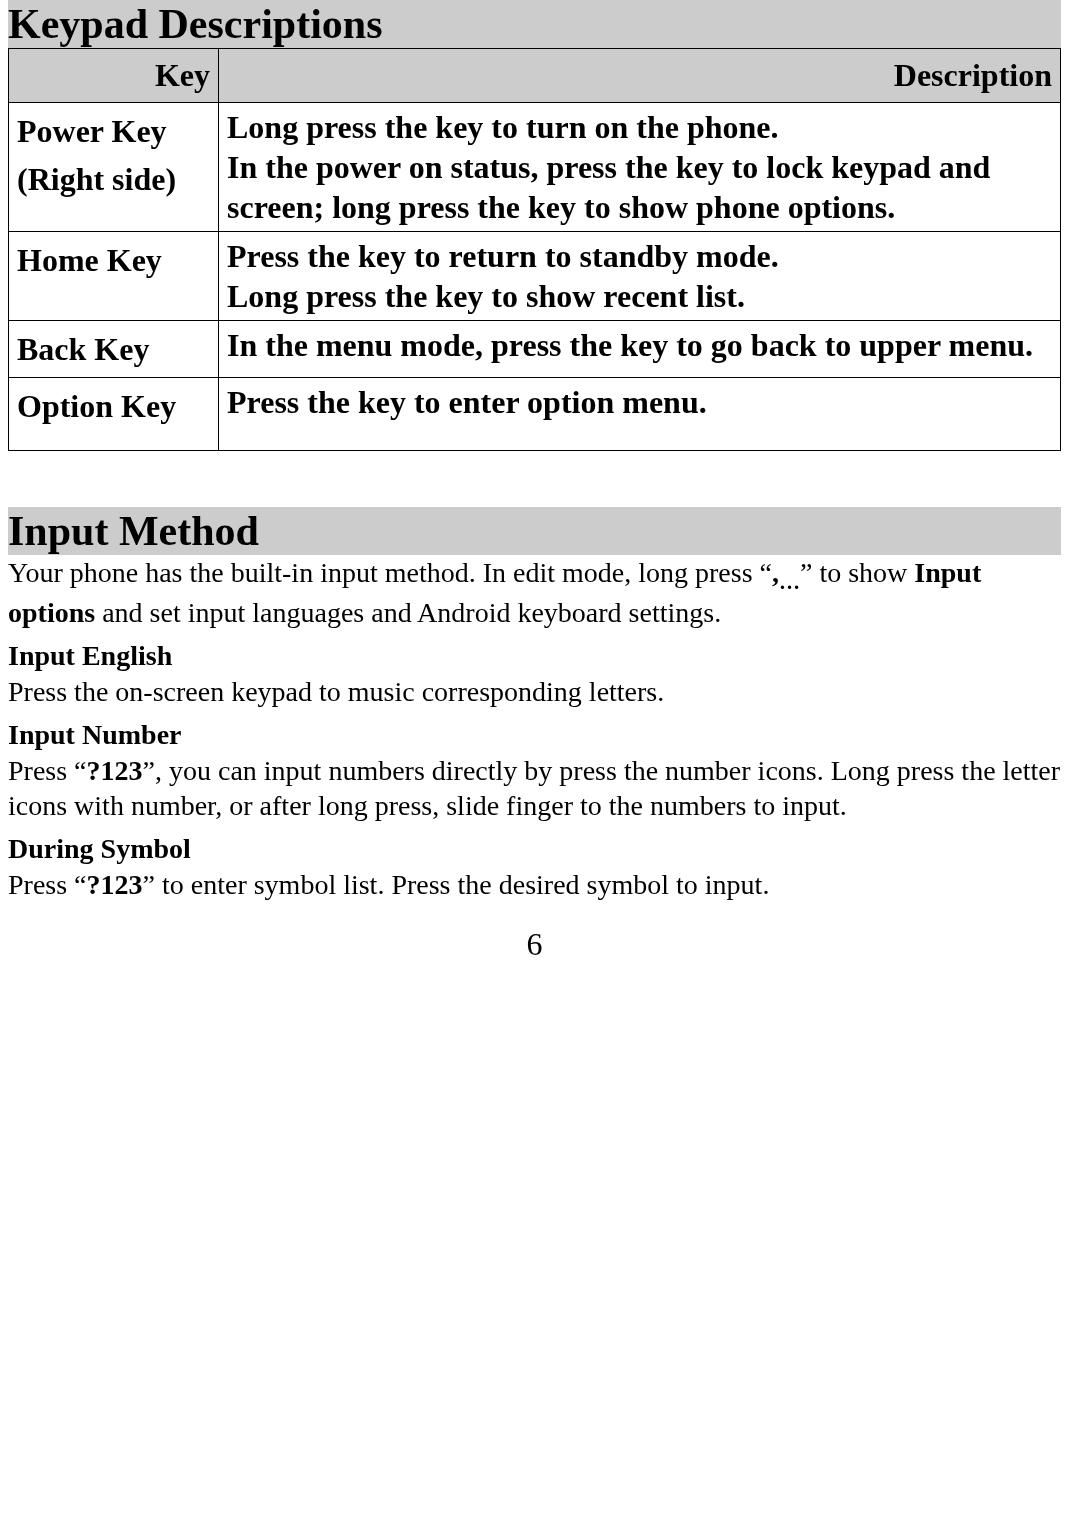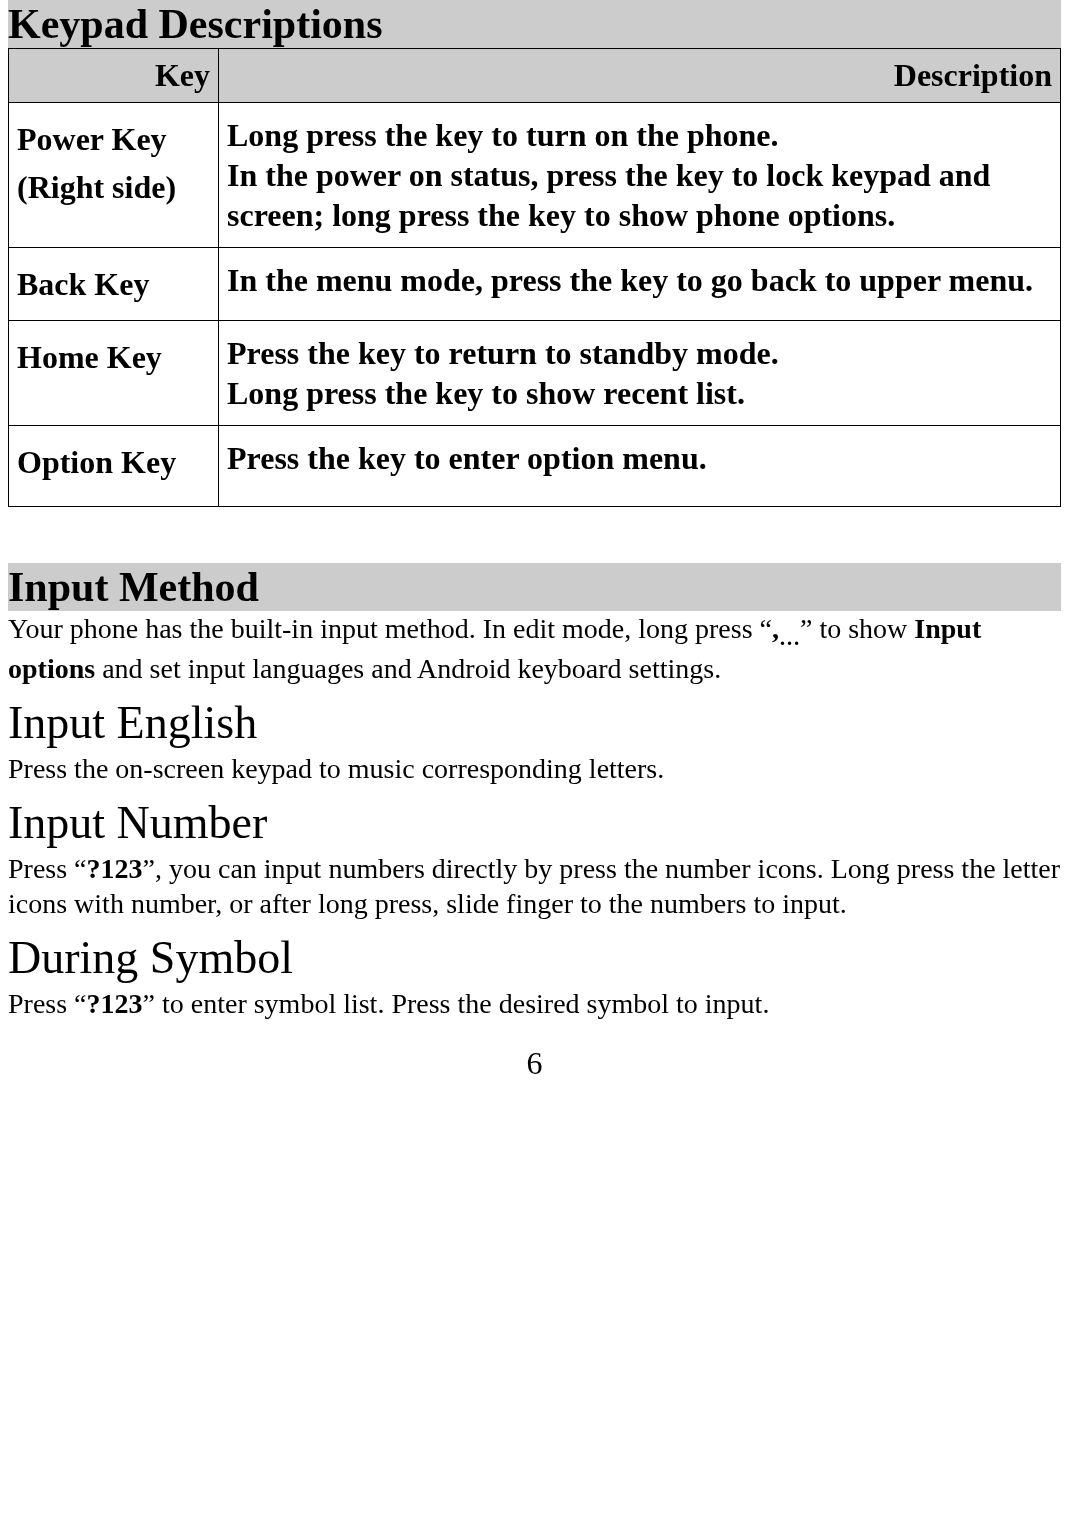--- a/index.html
+++ b/index.html
@@ -23,21 +23,21 @@
     .keypad-table {
       border-collapse: collapse;
       width: 100%;
       margin-bottom: 56px;
     }
     .keypad-table th,
     .keypad-table td {
       border: 1px solid #000;
       font-size: 32px;
       vertical-align: top;
-      padding: 12px 8px;
+      padding: 4px 8px;
     }
     .keypad-table th {
       background: #cccccc;
       font-weight: bold;
       text-align: right;
       padding: 8px;
     }
     .keypad-table td.key-col {
       font-weight: bold;
       width: 210px;
@@ -46,22 +46,22 @@
     .keypad-table td.desc-col {
       font-weight: bold;
       line-height: 1.25;
     }
     .body-text {
       font-size: 28px;
       line-height: 1.25;
       margin-bottom: 8px;
     }
     .heading2 {
-      font-size: 46px;
-      font-weight: normal;
+      font-size: 28px;
+      font-weight: bold;
       margin-top: 10px;
       margin-bottom: 2px;
     }
     .bold {
       font-weight: bold;
     }
     .sub {
       vertical-align: sub;
       font-size: 0.75em;
     }
@@ -82,26 +82,26 @@
       <th>Key</th>
       <th>Description</th>
     </tr>
   </thead>
   <tbody>
     <tr>
       <td class="key-col">Power Key (Right side)</td>
       <td class="desc-col">Long press the key to turn on the phone.<br>In the power on status, press the key to lock keypad and screen; long press the key to show phone options.</td>
     </tr>
     <tr>
+      <td class="key-col">Home Key</td>
+      <td class="desc-col">Press the key to return to standby mode.<br>Long press the key to show recent list.</td>
+    </tr>
+    <tr>
       <td class="key-col">Back Key</td>
       <td class="desc-col">In the menu mode, press the key to go back to upper menu.</td>
-    </tr>
-    <tr>
-      <td class="key-col">Home Key</td>
-      <td class="desc-col">Press the key to return to standby mode.<br>Long press the key to show recent list.</td>
     </tr>
     <tr>
       <td class="key-col">Option Key</td>
       <td class="desc-col" style="padding-bottom:28px;">Press the key to enter option menu.</td>
     </tr>
   </tbody>
 </table>
 
 <h1 class="heading1">Input Method</h1>
 <p class="body-text">

